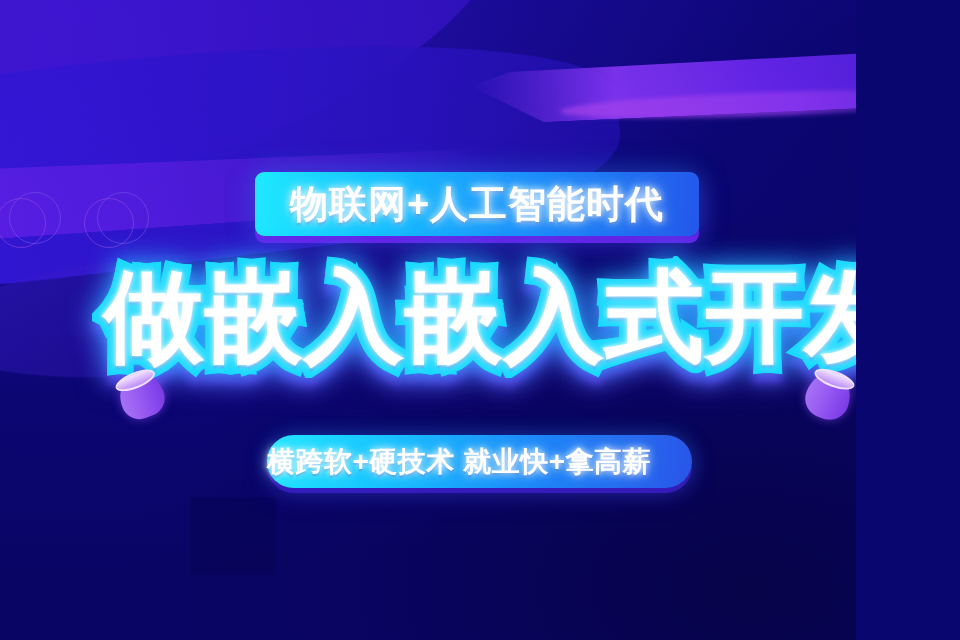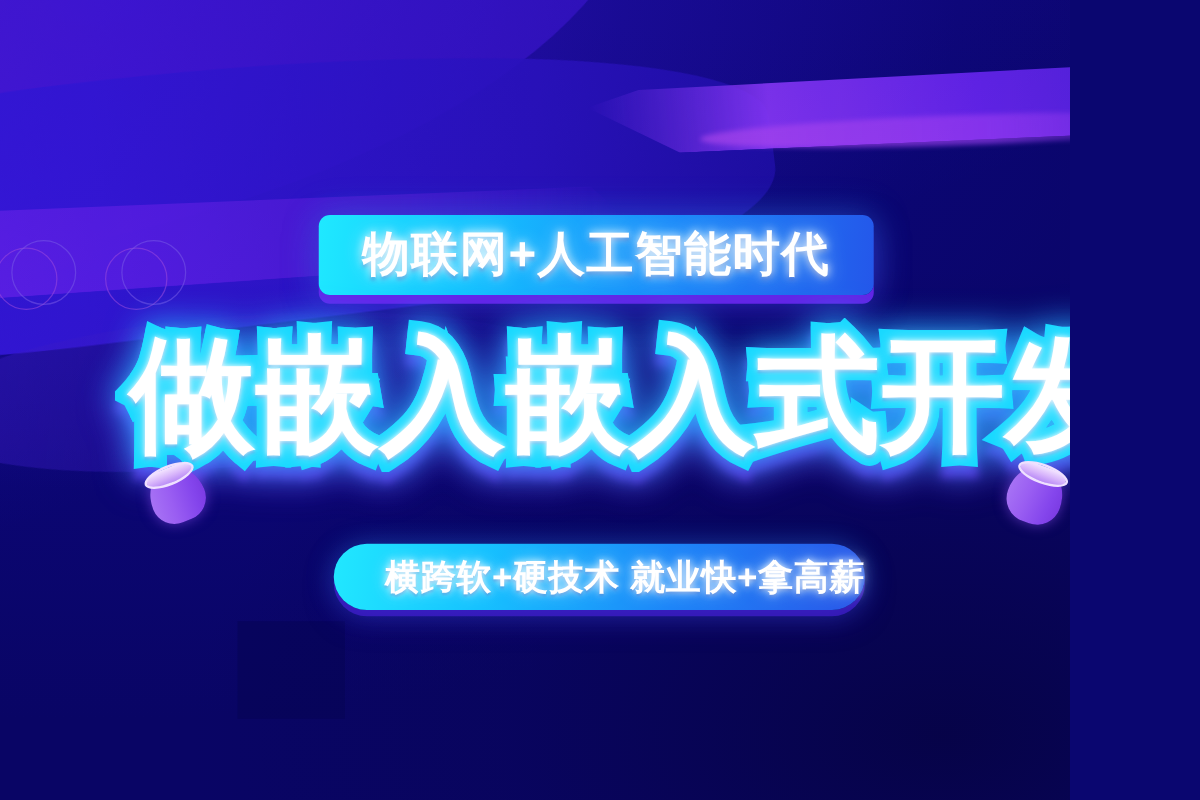--- a/index.html
+++ b/index.html
@@ -192,21 +192,21 @@
   .pill {
     position:absolute;
     left:267px; top:435px;
     width:425px; height:53px;
     border-radius:27px;
     background:linear-gradient(96deg, #21e8ff 0%, #16c2ff 28%, #1d85f8 64%, #2a55e8 100%);
     box-shadow:
       0 5px 0 rgba(70,30,215,.65),
       0 8px 22px rgba(50,20,180,.5),
       0 0 22px rgba(30,190,255,.3);
-    display:flex; align-items:center; justify-content:flex-end;
+    display:flex; align-items:center; justify-content:flex-start;
   }
   .pill .txt {
     font-size:28px; font-weight:bold; color:#ffffff;
     letter-spacing:.5px; line-height:1;
     white-space:nowrap;
     text-shadow:
       0 0 6px rgba(255,255,255,.9),
       0 0 13px rgba(190,240,255,.75),
       0 2px 2px rgba(20,60,180,.45);
   }

